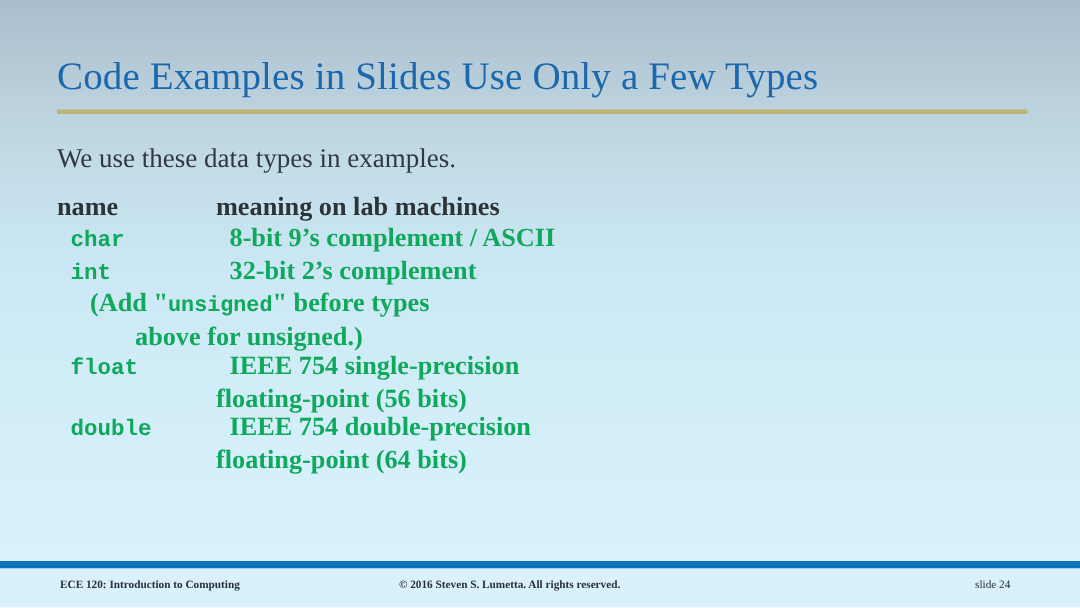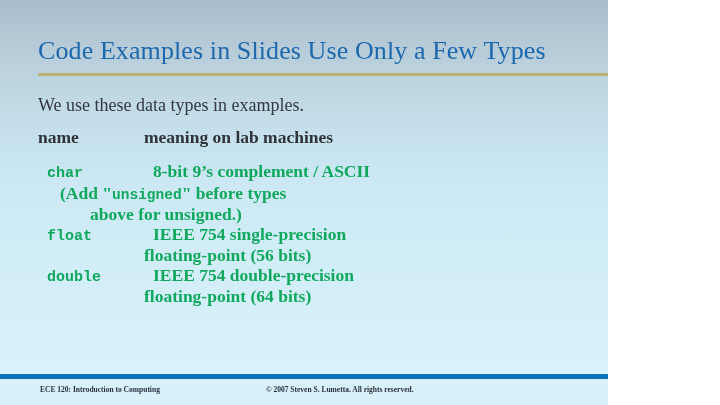--- a/index.html
+++ b/index.html
@@ -5,21 +5,21 @@
   html, body {
     margin: 0;
     padding: 0;
     background: #ffffff;
   }
   body {
     font-family: "Liberation Serif", serif;
   }
   .slide {
     position: relative;
-    width: 608px;
+    width: 720px;
     height: 405px;
     overflow: hidden;
     background: linear-gradient(to bottom,
         #a9bdcd 0%,
         #b3c6d4 8%,
         #bcd3df 18%,
         #c5e0ec 32%,
         #cbe8f4 45%,
         #d0ecf7 60%,
         #d5f0fa 78%,
@@ -75,21 +75,21 @@
   }
   .col-mean {
     flex: 1 1 auto;
   }
 
   .hdr {
     font-size: 17.5px;
     font-weight: bold;
     color: #2e3338;
     line-height: 21px;
-    margin-bottom: 14px;
+    margin-bottom: 1px;
   }
   .hdr .col-name { padding-left: 0; }
 
   .code {
     font-family: "Liberation Mono", "DejaVu Sans Mono", monospace;
     font-weight: bold;
     font-size: 15px;
     color: #10a85c;
     padding-left: 9px;
   }
@@ -162,20 +162,24 @@
     <div class="row hdr">
       <div class="col-name">name</div>
       <div class="col-mean">meaning on lab machines</div>
     </div>
 
     <div class="row">
       <div class="col-name code">char</div>
       <div class="col-mean grn">8-bit 9’s complement / ASCII</div>
     </div>
 
+    <div class="row">
+      <div class="col-name code">int</div>
+      <div class="col-mean grn">32-bit 2’s complement</div>
+    </div>
 
     <div class="row">
       <div class="col-mean grn indent-1">
         <span>(Add "</span><span class="grn-mono">unsigned</span><span>" before types</span>
       </div>
     </div>
 
     <div class="row">
       <div class="col-mean grn indent-2">above for unsigned.)</div>
     </div>
@@ -199,16 +203,16 @@
       <div class="col-name"></div>
       <div class="col-mean grn">floating-point (64 bits)</div>
     </div>
 
   </div>
 
 
   <div class="footer-bar"></div>
   <div class="footer-strip"></div>
   <div class="footer-text f-left">ECE 120: Introduction to Computing</div>
-  <div class="footer-text f-center">© 2007 Steven S. Lumetta.  All rights reserved.</div>
+  <div class="footer-text f-center">© 2016 Steven S. Lumetta.  All rights reserved.</div>
   <div class="footer-text f-right">slide 24</div>
 
 </div>
 
 </body></html>

